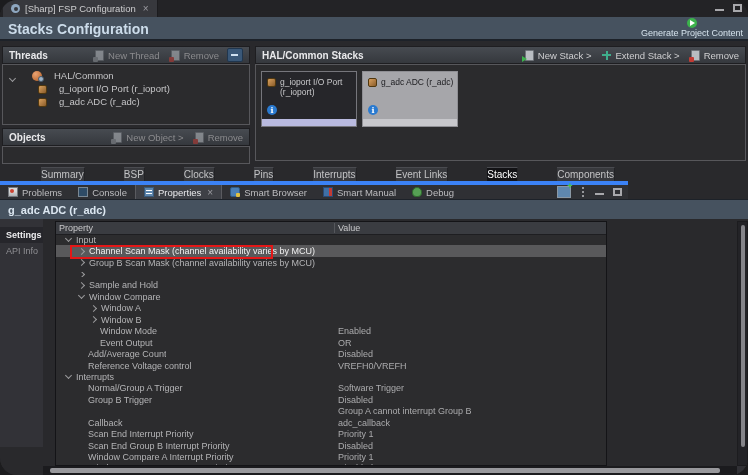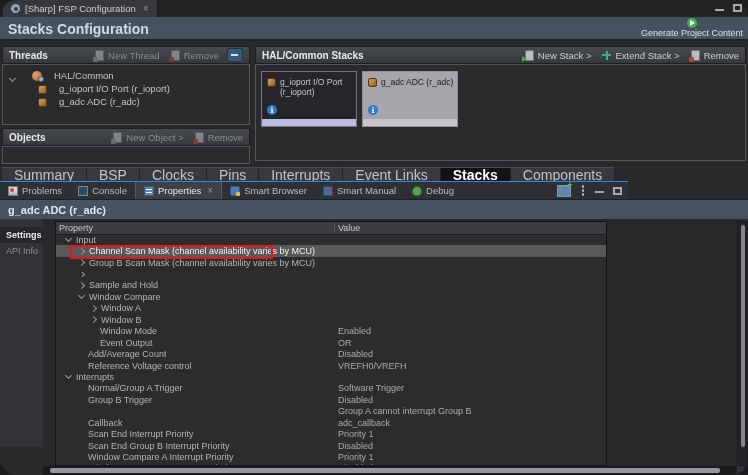--- a/index.html
+++ b/index.html
@@ -54,24 +54,24 @@
   
   .card{position:absolute;top:6px;width:96px;height:56px;background:#26262a;border:1px solid #76767c;box-sizing:border-box;cursor:pointer;}
   .card.selcard{background:#a6a6aa;border-color:#8f8f94;}
   .cardicon{position:absolute;left:5px;top:6px;}
   .cardtitle{position:absolute;left:18px;top:5px;right:3px;font-size:8.5px;line-height:10px;color:#c9c9cb;white-space:normal;}
   .selcard .cardtitle{color:#202024;}
   .info-icon{position:absolute;left:5px;bottom:11px;width:10px;height:10px;border-radius:50%;background:#2a7ad0;color:#fff;font:bold 8px "DejaVu Serif",serif;text-align:center;line-height:10px;}
   .cardstrip{position:absolute;left:0;right:0;bottom:0;height:7px;}
   
   #view-tabs{position:absolute;left:2px;top:167px;height:14px;display:flex;}
-  .vtab{padding:0 12px;font-size:14px;line-height:14px;color:#c3c3c5;background:#38393d;border-right:1px solid #232326;border-top:1px solid #4a4b50;cursor:pointer;white-space:nowrap;}
-  .vtab.active{background:#121215;color:#fff;font-weight:bold;}
-  
-  #bottom-bar{position:absolute;left:0;top:181px;width:628px;height:18px;background:#2f3034;border-top:1px solid #3b82f6;box-sizing:border-box;display:flex;align-items:stretch;}
+  .vtab{padding:0 0;font-size:10px;line-height:14px;color:#c3c3c5;background:#38393d;border-right:1px solid #232326;border-top:1px solid #4a4b50;cursor:pointer;white-space:nowrap;margin-left:39px;}
+  .vtab.active{background:#121215;color:#fff;font-weight:normal;}
+  
+  #bottom-bar{position:absolute;left:0;top:181px;width:628px;height:18px;background:#2f3034;border-top:4px solid #3b82f6;box-sizing:border-box;display:flex;align-items:stretch;}
   #bottom-tabs{display:flex;}
   .btab{display:flex;align-items:center;gap:4px;padding:0 8px;font-size:9.5px;color:#bcbcbf;cursor:pointer;white-space:nowrap;}
   .btab.active{background:#3e4046;border-left:1px solid #5a5b60;border-right:1px solid #5a5b60;color:#e9e9ec;}
   .ticon{display:inline-block;width:10px;height:10px;position:relative;flex:none;box-sizing:border-box;}
   .problems-icon{background:linear-gradient(180deg,#d8d8d8 40%,#b0b4b8);border:1px solid #75797e;}
   .problems-icon::after{content:'';position:absolute;left:1px;top:1px;width:4px;height:4px;background:#cc4433;border-radius:50%;}
   .console-icon{background:#2e4b66;border:1px solid #7a8894;}
   .properties-icon{background:#5f87ae;border:1px solid #3a5a7a;}
   .properties-icon::after{content:'';position:absolute;left:1px;top:2px;width:6px;height:1px;background:#fff;box-shadow:0 3px 0 #fff;}
   .smart-browser-icon{background:#4a7fb5;border:1px solid #2f5a85;border-radius:2px;}

